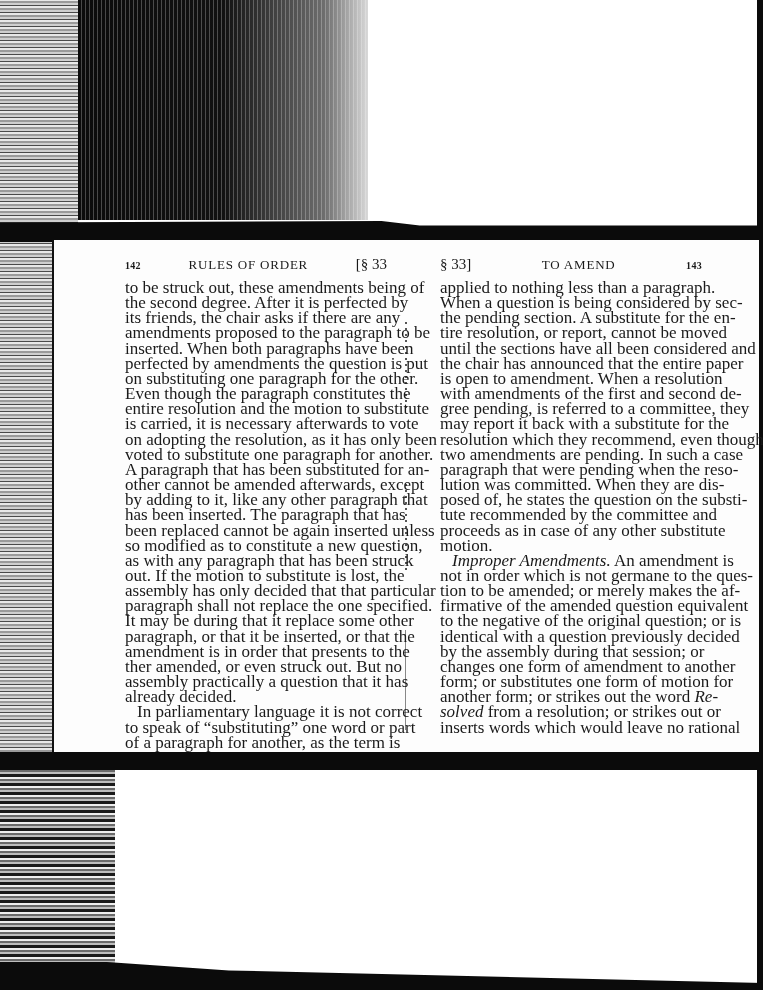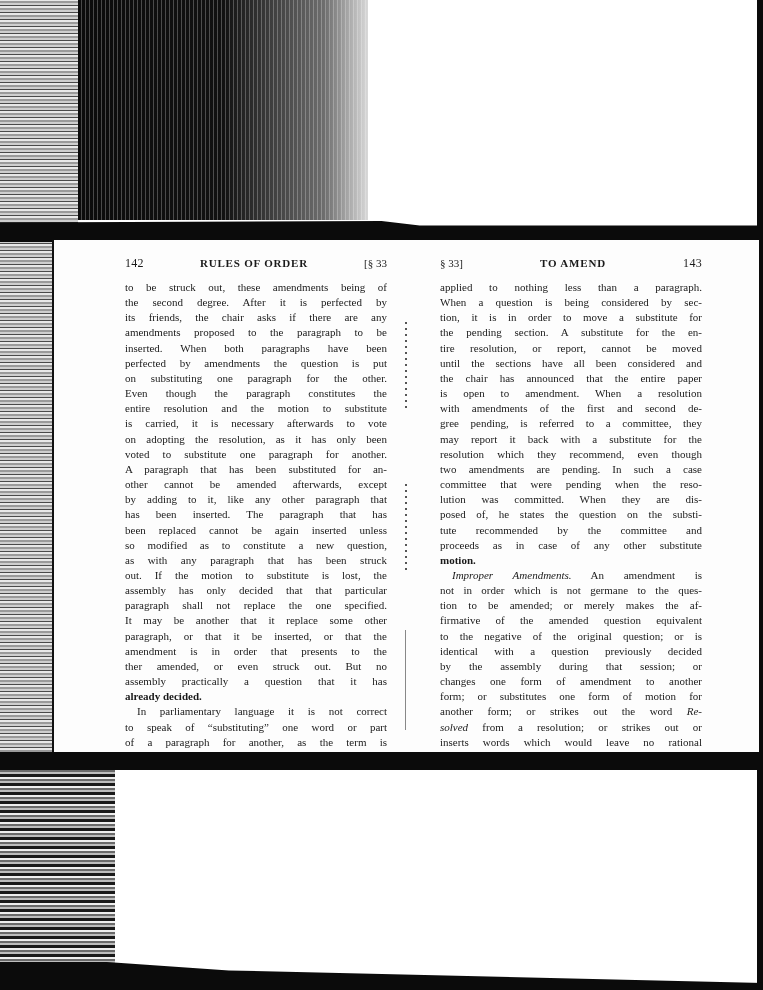--- a/index.html
+++ b/index.html
@@ -52,30 +52,30 @@
 
     .page {
       position: absolute; top: 256px; width: 262px;
     }
     .page.left  { left: 125px; }
     .page.right { left: 440px; }
     .running-head {
       display: flex; justify-content: space-between; align-items: baseline;
       height: 20px; font-size: 11.5px;
     }
-    .running-head .folio { font-size: 12px; font-weight: normal; letter-spacing: 0.3px; }
-    .running-head .title { font-size: 11px; letter-spacing: 0.8px; font-weight: bold; }
-    .running-head .section { font-size: 11px; }
+    .running-head .folio { font-size: 10px; font-weight: bold; letter-spacing: 0.3px; }
+    .running-head .title { font-size: 13px; letter-spacing: 0.8px; font-weight: normal; }
+    .running-head .section { font-size: 15px; }
     .body-text {
       margin-top: 4px;
-      font-size: 11px; line-height: 15.15px;
+      font-size: 17px; line-height: 15.15px;
       text-align: justify;
     }
     .body-text .line { display: block; text-align: justify; text-align-last: justify; white-space: nowrap; }
-    .body-text .line.last { text-align-last: left; font-weight: bold; }
+    .body-text .line.last { text-align-last: left; }
     .body-text .ital { font-style: italic; }
   </style>
 </head>
 <body>
 
 <div class="scan-left-strip"></div>
 <div class="scan-top-dark"></div>
 <div class="scan-top-band"></div>
 <div class="scan-right-edge"></div>
 
@@ -110,53 +110,52 @@
     <span class="line">A paragraph that has been substituted for an-</span>
     <span class="line">other cannot be amended afterwards, except</span>
     <span class="line">by adding to it, like any other paragraph that</span>
     <span class="line">has been inserted.  The paragraph that has</span>
     <span class="line">been replaced cannot be again inserted unless</span>
     <span class="line">so modified as to constitute a new question,</span>
     <span class="line">as with any paragraph that has been struck</span>
     <span class="line">out.  If the motion to substitute is lost, the</span>
     <span class="line">assembly has only decided that that particular</span>
     <span class="line">paragraph shall not replace the one specified.</span>
-    <span class="line">It may be another that it replace some other</span>
+    <span class="line">It may be during that it replace some other</span>
     <span class="line">paragraph, or that it be inserted, or that the</span>
     <span class="line">amendment is in order that presents to the</span>
     <span class="line">ther amended, or even struck out.  But no</span>
     <span class="line">assembly practically a question that it has</span>
     <span class="line last">already decided.</span>
     <span class="line" style="padding-left:12px">In parliamentary language it is not correct</span>
     <span class="line">to speak of “substituting” one word or part</span>
     <span class="line">of a paragraph for another, as the term is</span>
   </div>
 </div>
 
 <div class="page right">
   <div class="running-head">
     <span class="section">§ 33]</span>
     <span class="title">TO AMEND</span>
     <span class="folio">143</span>
   </div>
   <div class="body-text">
     <span class="line">applied to nothing less than a paragraph.</span>
     <span class="line">When a question is being considered by sec-</span>
-    <span class="line">tion, it is in order to move a substitute for</span>
     <span class="line">the pending section.  A substitute for the en-</span>
     <span class="line">tire resolution, or report, cannot be moved</span>
     <span class="line">until the sections have all been considered and</span>
     <span class="line">the chair has announced that the entire paper</span>
     <span class="line">is open to amendment.  When a resolution</span>
     <span class="line">with amendments of the first and second de-</span>
     <span class="line">gree pending, is referred to a committee, they</span>
     <span class="line">may report it back with a substitute for the</span>
     <span class="line">resolution which they recommend, even though</span>
     <span class="line">two amendments are pending.  In such a case</span>
-    <span class="line">committee that were pending when the reso-</span>
+    <span class="line">paragraph that were pending when the reso-</span>
     <span class="line">lution was committed.  When they are dis-</span>
     <span class="line">posed of, he states the question on the substi-</span>
     <span class="line">tute recommended by the committee and</span>
     <span class="line">proceeds as in case of any other substitute</span>
     <span class="line last">motion.</span>
     <span class="line" style="padding-left:12px"><span class="ital">Improper Amendments.</span><span> An amendment is</span></span>
     <span class="line">not in order which is not germane to the ques-</span>
     <span class="line">tion to be amended; or merely makes the af-</span>
     <span class="line">firmative of the amended question equivalent</span>
     <span class="line">to the negative of the original question; or is</span>

